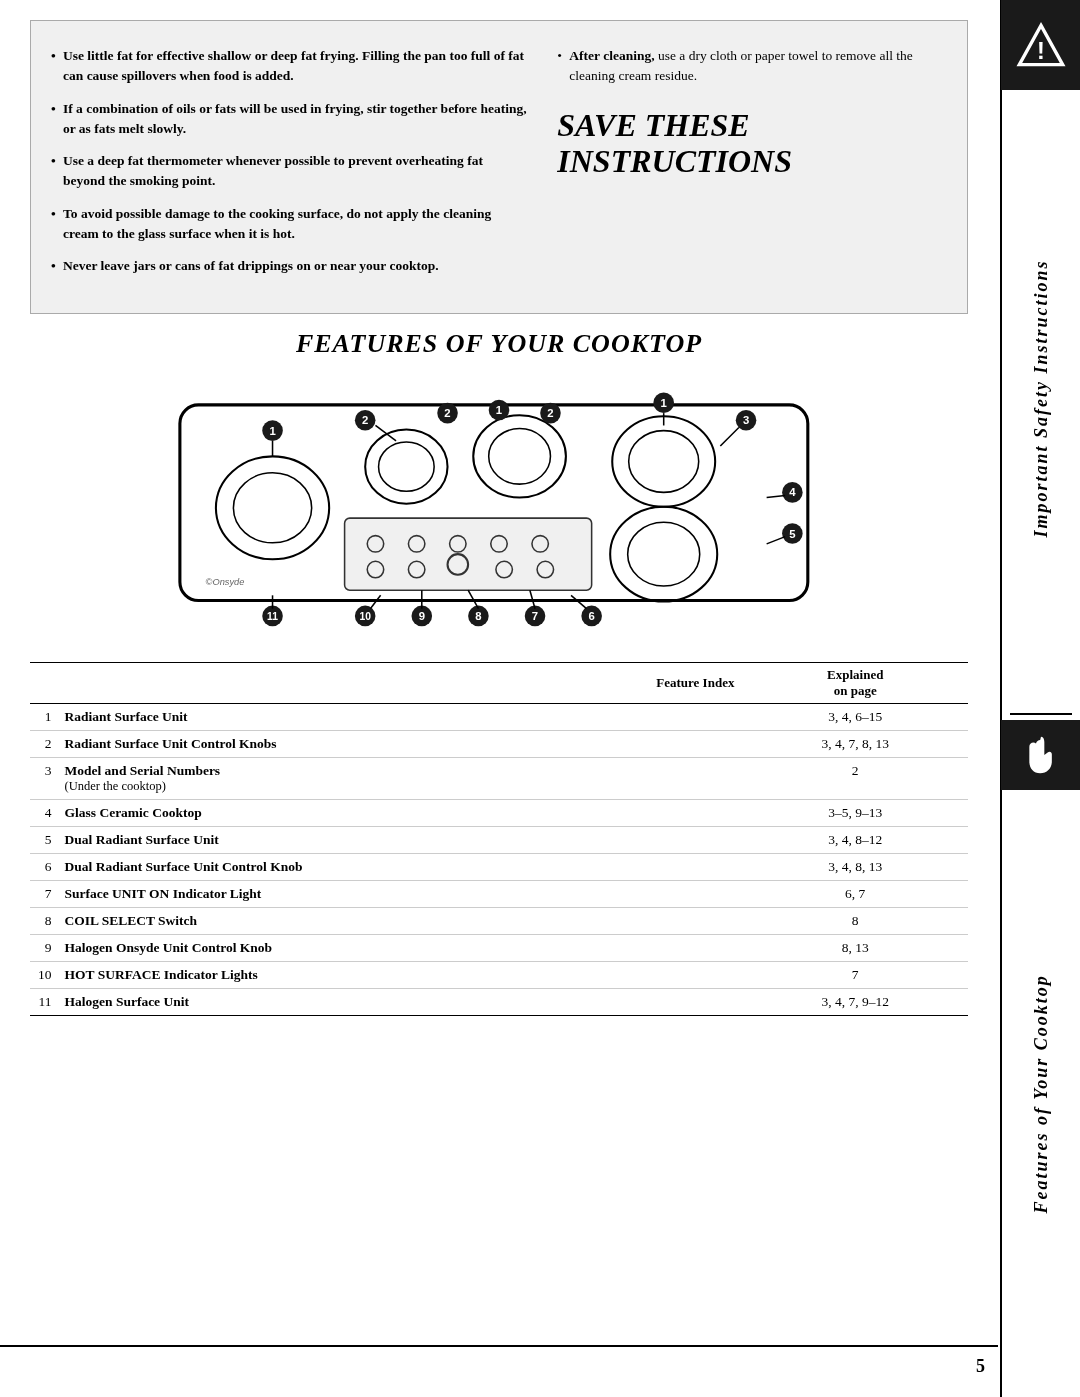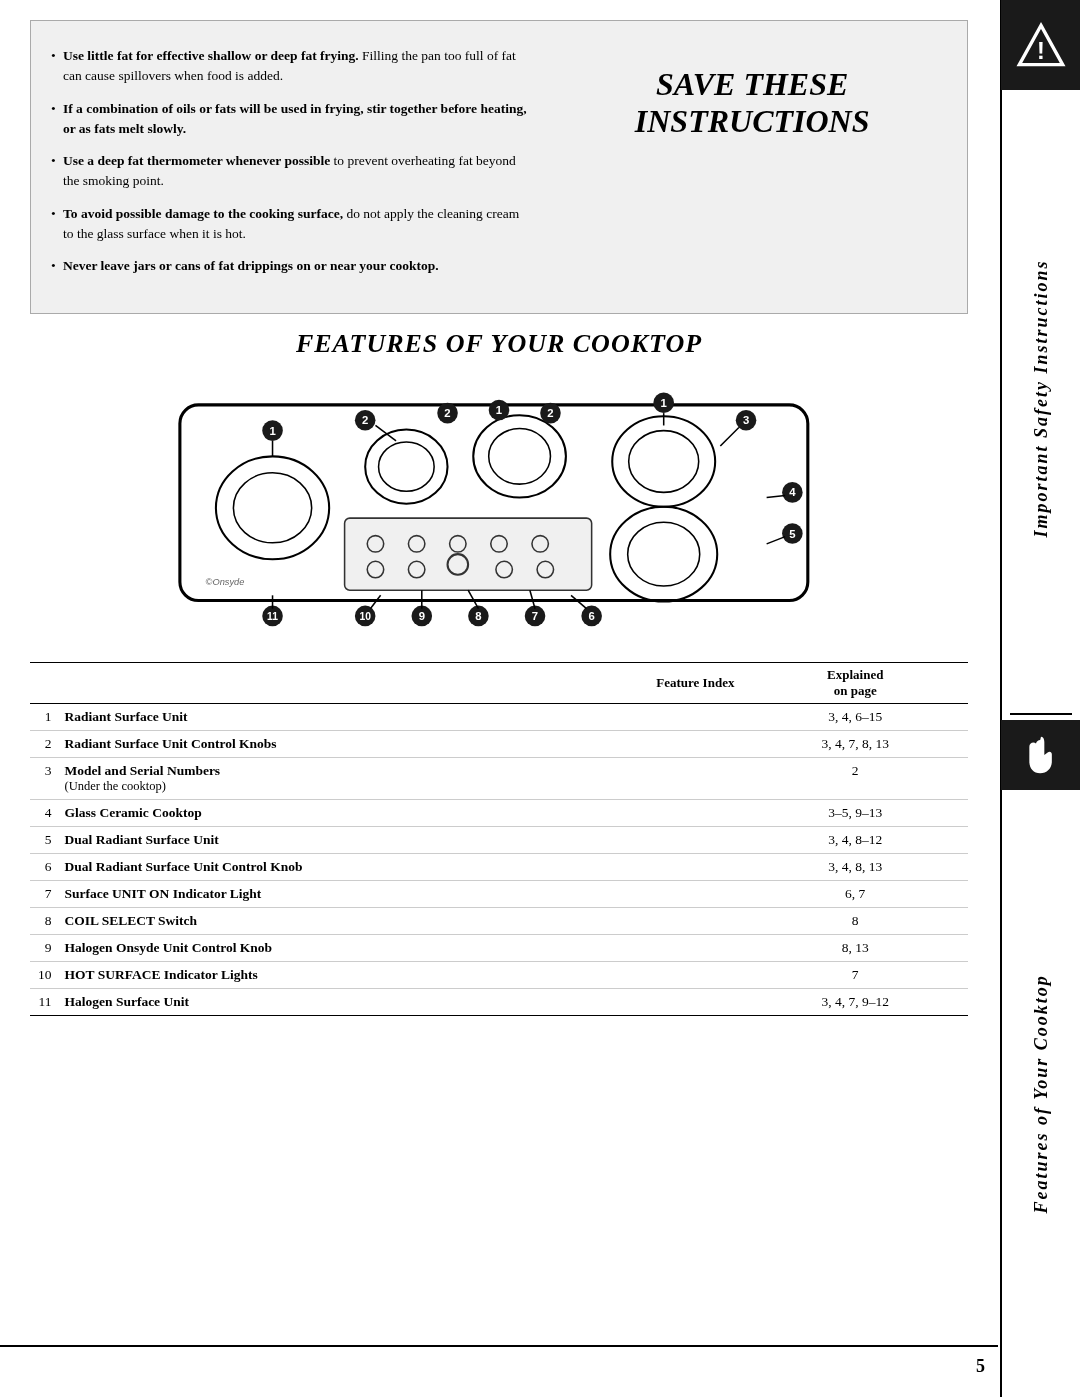--- a/index.html
+++ b/index.html
@@ -105,20 +105,21 @@
 
     .left-col {
       flex: 1.1;
       font-size: 13.5px;
       line-height: 1.5;
     }
 
     .left-col ul {
       list-style: none;
       padding: 0;
+      font-weight: bold;
     }
 
     .left-col ul li {
       margin-bottom: 12px;
       padding-left: 12px;
       position: relative;
     }
 
     .left-col ul li::before {
       content: "•";
@@ -144,21 +145,20 @@
       position: relative;
     }
 
     .right-col ul li::before {
       content: "•";
       position: absolute;
       left: 0;
     }
 
     .save-these {
-      text-align: center;
       margin-top: 10px;
     }
 
     .save-these h2 {
       font-size: 32px;
       font-weight: 900;
       line-height: 1.15;
       text-transform: uppercase;
       font-style: italic;
     }
@@ -294,20 +294,24 @@
           <span><strong>To avoid possible damage to the cooking surface,</strong></span>
           <span> do not apply the cleaning cream to the glass surface when it is hot.</span>
         </li>
         <li>
           <span><strong>Never leave jars or cans of fat drippings on or near your cooktop.</strong></span>
         </li>
       </ul>
     </div>
     <div class="right-col">
       <ul>
+        <li>
+          <span><strong>After cleaning,</strong></span>
+          <span> use a dry cloth or paper towel to remove all the cleaning cream residue.</span>
+        </li>
       </ul>
       <div class="save-these">
         <h2>
           <span>SAVE THESE</span><br>
           <span>INSTRUCTIONS</span>
         </h2>
       </div>
     </div>
   </div>
 

